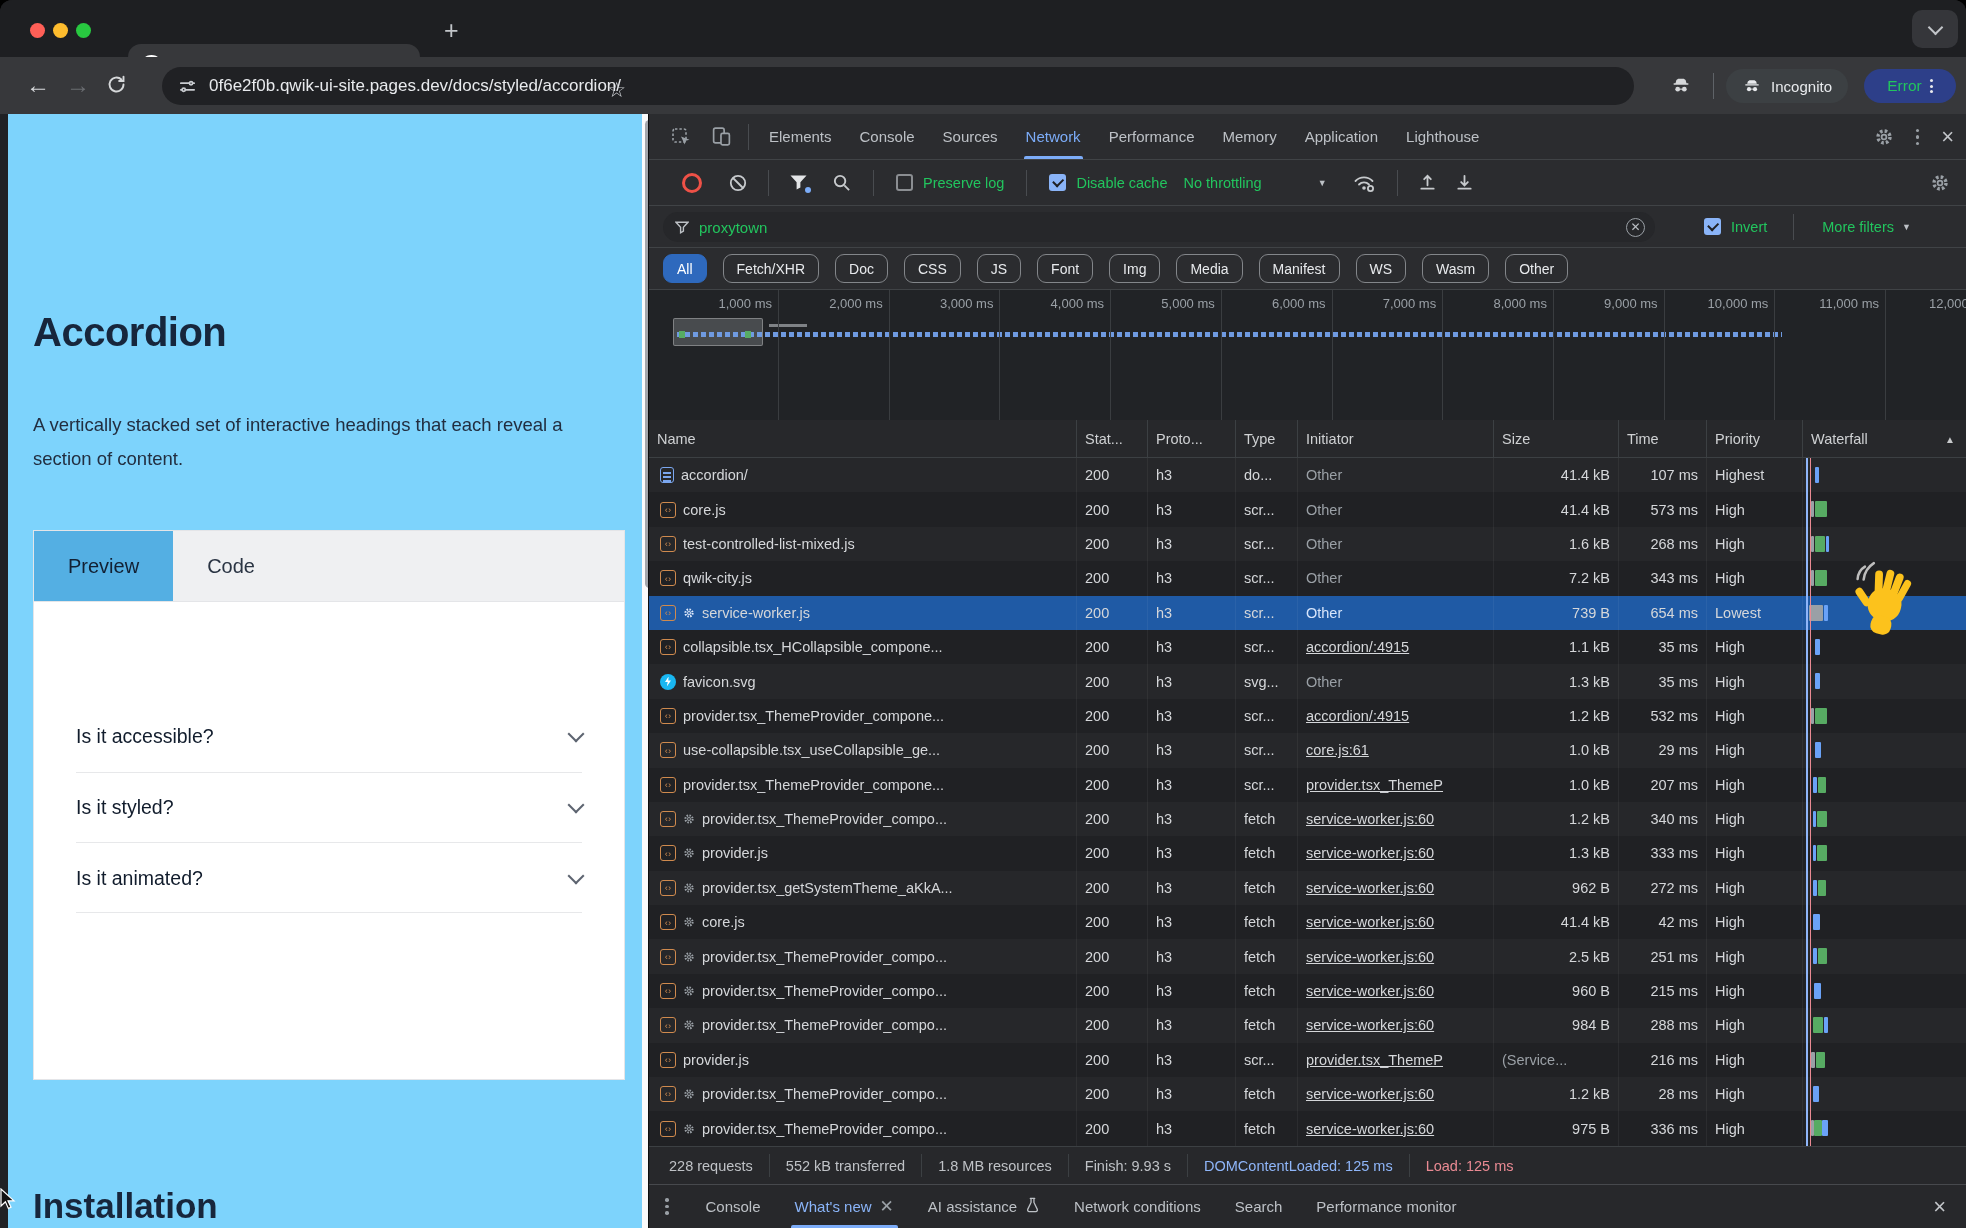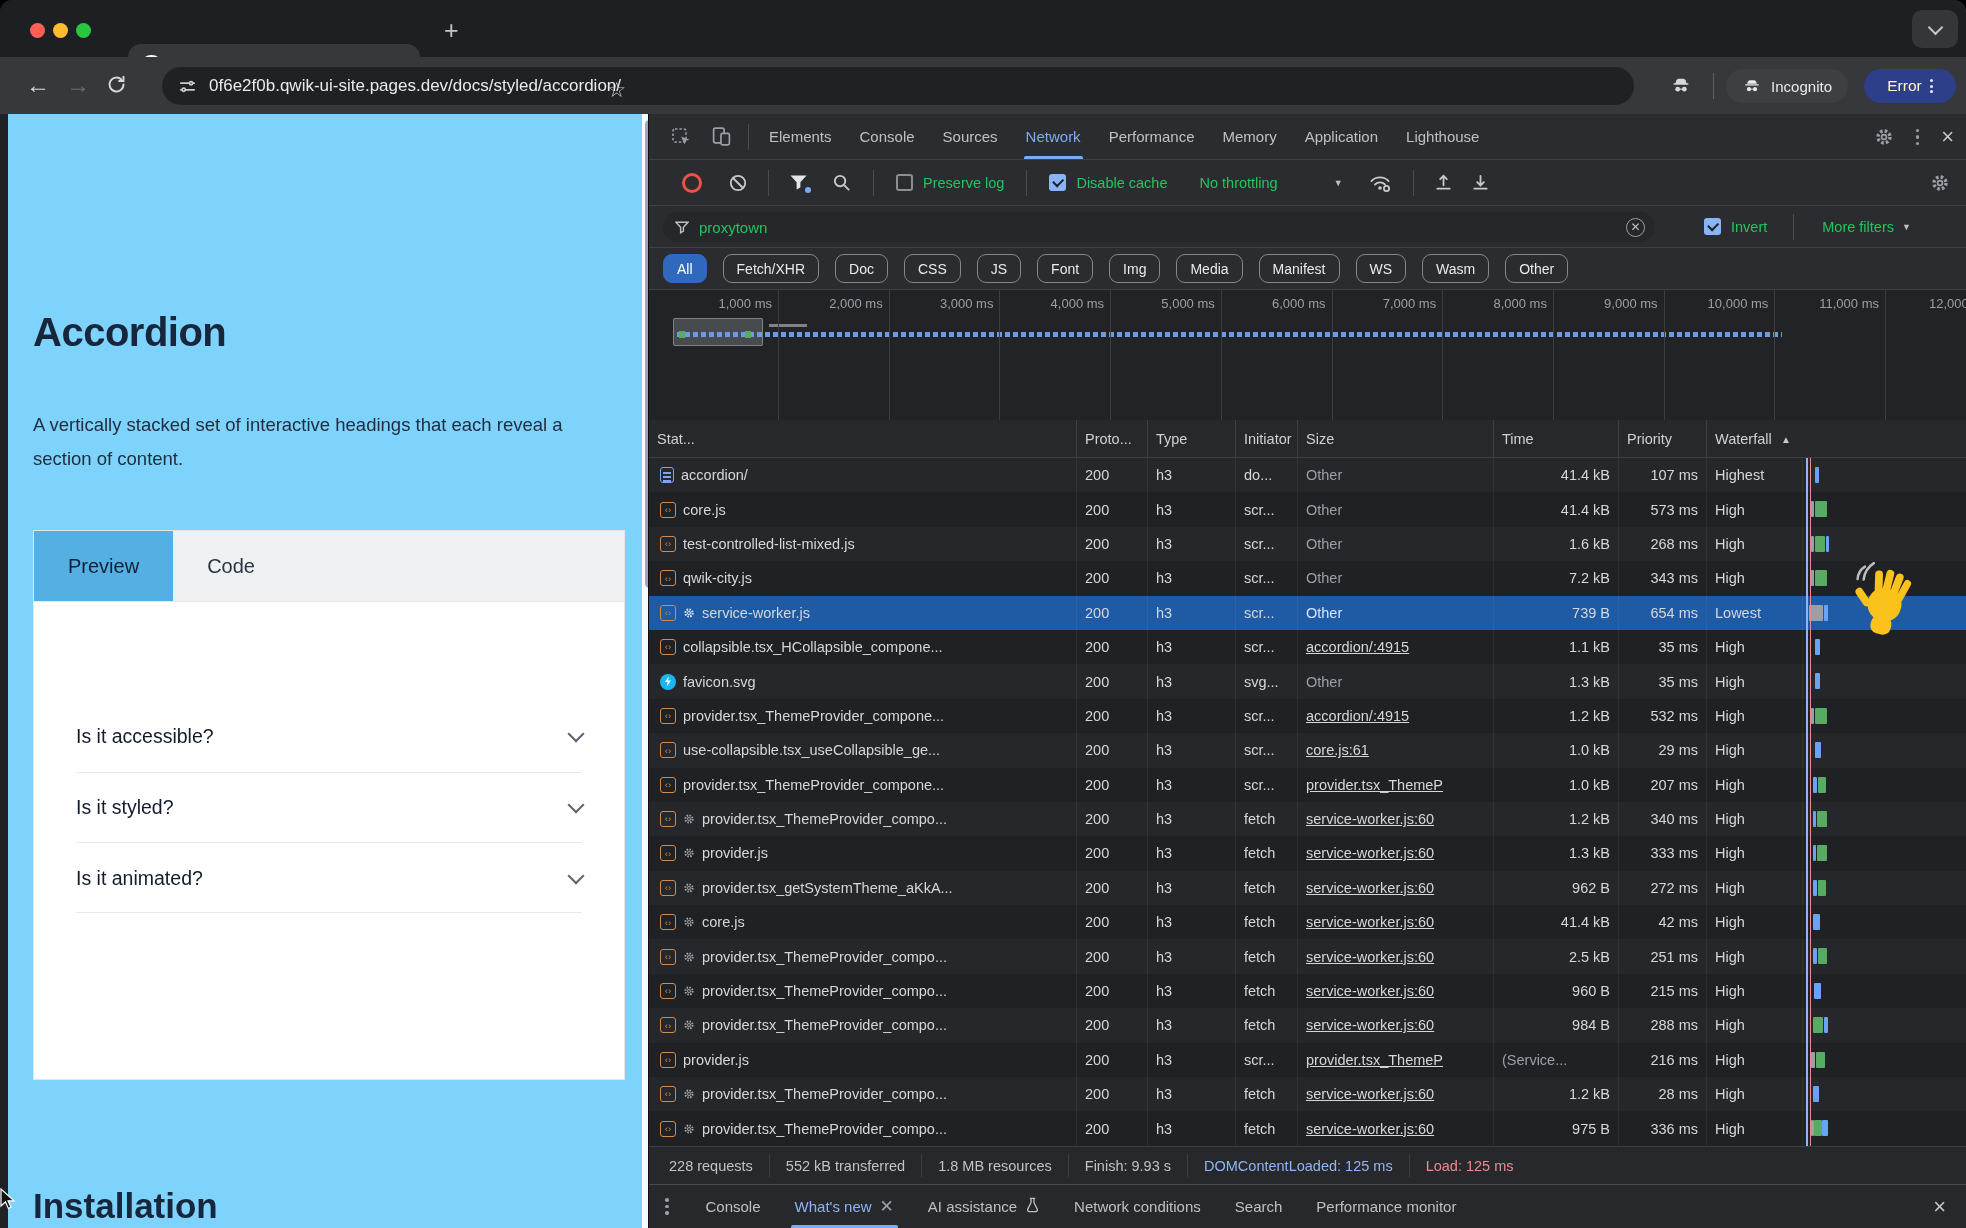--- a/index.html
+++ b/index.html
@@ -24,21 +24,21 @@
   .navbtn{position:absolute;top:14px;font-size:24px;line-height:28px;color:#d6d8da;}
   .urlpill{position:absolute;left:162px;top:10px;width:1472px;height:38px;background:#202124;border-radius:19px;
     display:flex;align-items:center;}
   .url-text{color:#e8eaed;font-size:17px;margin-left:12px;}
   .star{position:absolute;right:1340px;top:22px;color:#c9ccd0;font-size:21px;line-height:1;}
   .vdiv-l{position:absolute;width:1px;height:26px;background:#5f6368;top:16px;}
   .incog-chip{position:absolute;right:118px;top:12px;height:34px;border-radius:17px;background:#3c4043;
     display:flex;align-items:center;padding:0 16px;gap:9px;color:#e8eaed;font-size:15px;}
   .error-pill{position:absolute;right:10px;top:12px;width:92px;height:34px;border-radius:17px;background:#2d3f89;
     display:flex;align-items:center;justify-content:center;gap:8px;}
-  .error-pill span{color:#fef9c3;font-size:15.5px;}
+  .error-pill span{color:#22c55e;font-size:15.5px;}
   .kebab{display:inline-flex;flex-direction:column;gap:2.5px;}
   .kebab i{width:3px;height:3px;border-radius:50%;background:#e8eaed;display:block;}
 
   
   .page{position:absolute;left:8px;top:114px;width:648px;height:1114px;background:#7dd3fc;overflow:hidden;}
   .pg-h1{position:absolute;left:25px;top:196px;font-size:40px;font-weight:800;color:#17263c;letter-spacing:-.5px;}
   .pg-desc{position:absolute;left:25px;top:294px;width:590px;font-size:18.5px;line-height:34px;color:#222e40;}
   .demo-box{position:absolute;left:25px;top:416px;width:592px;height:550px;border:1px solid #e4e5e8;box-sizing:border-box;background:#fff;}
   .demo-tabs{position:absolute;left:0;top:0;width:100%;height:70px;background:#eff0f2;border-bottom:1px solid #e4e5e8;display:flex;}
   .demo-tab{height:100%;display:flex;align-items:center;justify-content:center;font-size:20px;color:#2a3443;padding:0 34px;}
@@ -302,21 +302,21 @@
             <circle cx="8.5" cy="8.5" r="5.5"></circle>
             <path d="M13 13l5 5"></path>
           </svg>
       </span>
       <div class="vsep" style="margin-left:22px"></div>
       <span class="cb unchecked" style="margin-left:22px"></span>
       <span class="lbl" style="margin-left:10px">Preserve log</span>
       <div class="vsep" style="margin-left:22px"></div>
       <span class="cb checked" style="margin-left:22px"></span>
       <span class="lbl" style="margin-left:10px">Disable cache</span>
-      <span class="lbl" style="margin-left:32px">No throttling</span>
+      <span class="lbl" style="margin-left:16px">No throttling</span>
       <span class="ddarrow" style="margin-left:56px">▼</span>
       <span class="ticon" style="margin-left:26px">
         <svg width="22" height="20" viewBox="0 0 22 20" fill="none" stroke="#c7cacd" stroke-width="1.8" stroke-linecap="round">
             <path d="M2.5 8a12 12 0 0 1 17 0"></path>
             <path d="M6 11.5a7 7 0 0 1 10 0"></path>
             <circle cx="11" cy="15" r="1.8" fill="#c7cacd" stroke="none"></circle>
             <circle cx="17.5" cy="15.5" r="2.6" fill="#2b2c2f" stroke="#c7cacd"></circle>
           </svg>
       </span>
       <div class="vsep" style="margin-left:22px"></div>
@@ -398,20 +398,23 @@
         <div class="tick-label" style="left: 920.6px;">9,000 ms</div>
         <div class="grid-line" style="left: 1125.3px;"></div>
         <div class="tick-label" style="left: 1031.3px;">10,000 ms</div>
         <div class="grid-line" style="left: 1236px;"></div>
         <div class="tick-label" style="left: 1142px;">11,000 ms</div>
         <div class="tick-label" style="left: 1252.7px;">12,000 ms</div>
       </div>
 
     <div class="nheader" id="netHeader">
         <div class="hcell">
+          <span>Name</span>
+        </div>
+        <div class="hcell">
           <span>Stat...</span>
         </div>
         <div class="hcell">
           <span>Proto...</span>
         </div>
         <div class="hcell">
           <span>Type</span>
         </div>
         <div class="hcell">
           <span>Initiator</span>

